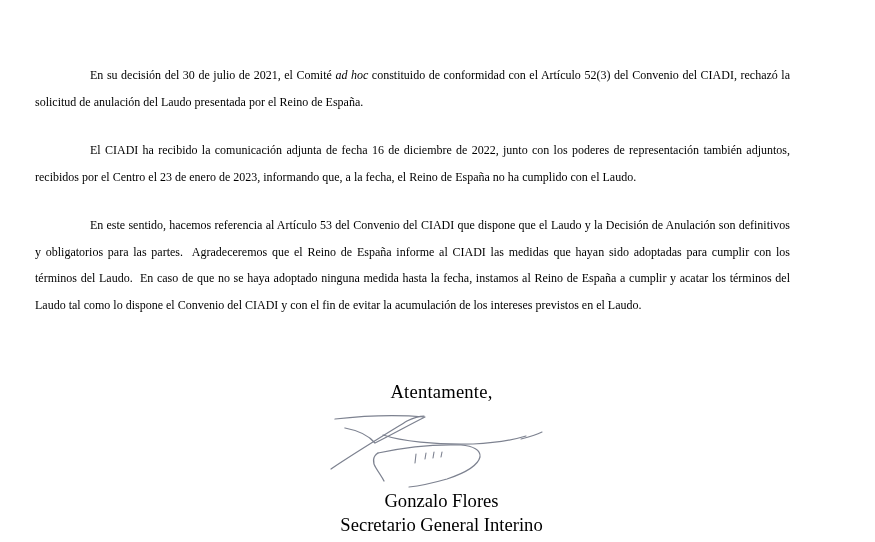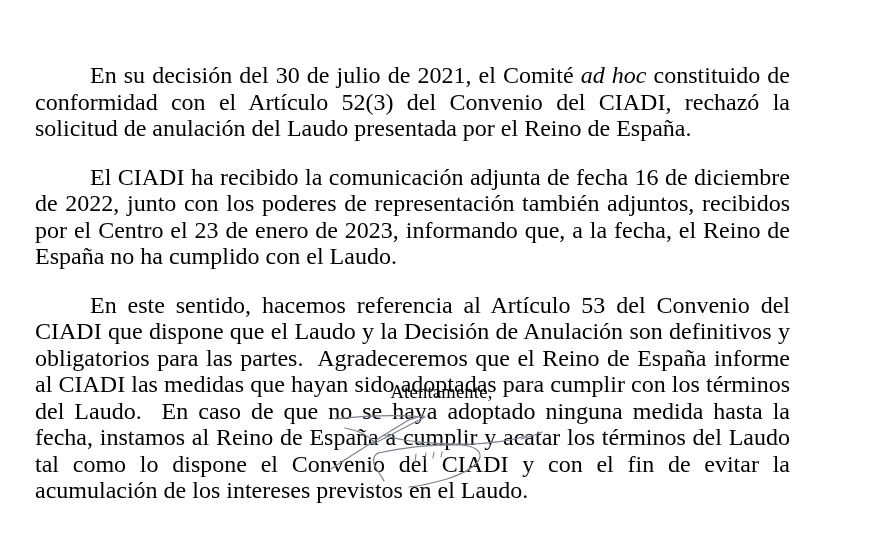--- a/index.html
+++ b/index.html
@@ -22,21 +22,21 @@
     background: #ffffff;
   }
   .body-block {
     position: absolute;
     left: 35px;
     top: 62px;
     width: 755px;
   }
   p.para {
     margin: 0 0 22px 0;
-    font-size: 24px;
+    font-size: 12px;
     line-height: 26.5px;
     text-align: justify;
     text-justify: inter-word;
     text-indent: 55px;
     white-space: pre-wrap;
     hyphens: none;
   }
   p.para:last-child {
     margin-bottom: 0;
   }
@@ -113,17 +113,19 @@
           <path d="M55 46 C78 41, 110 37, 138 38 C150 39, 158 43, 157 50 C155 58, 142 66, 124 72 C110 76, 96 79, 86 80" stroke-width="1.2"></path>
           <path d="M93 47 L92 56" stroke-width="1.1"></path>
           <path d="M103 46 L102 52" stroke-width="1.1"></path>
           <path d="M111 45 L110 51" stroke-width="1.1"></path>
           <path d="M119 45 L118 50" stroke-width="1.1"></path>
         </g>
       </svg>
     </div>
 
     <div class="sig-name-block">
+      <div class="sig-name">Gonzalo Flores</div>
+      <div class="sig-title">Secretario General Interino</div>
     </div>
 
   </div>
 
 </div>
 
 </body></html>

